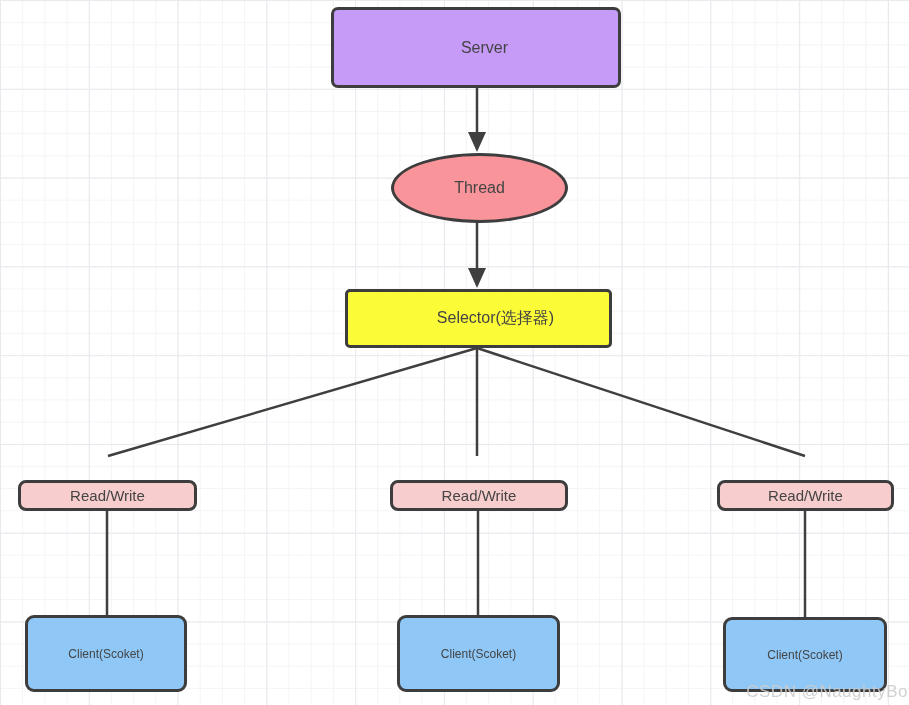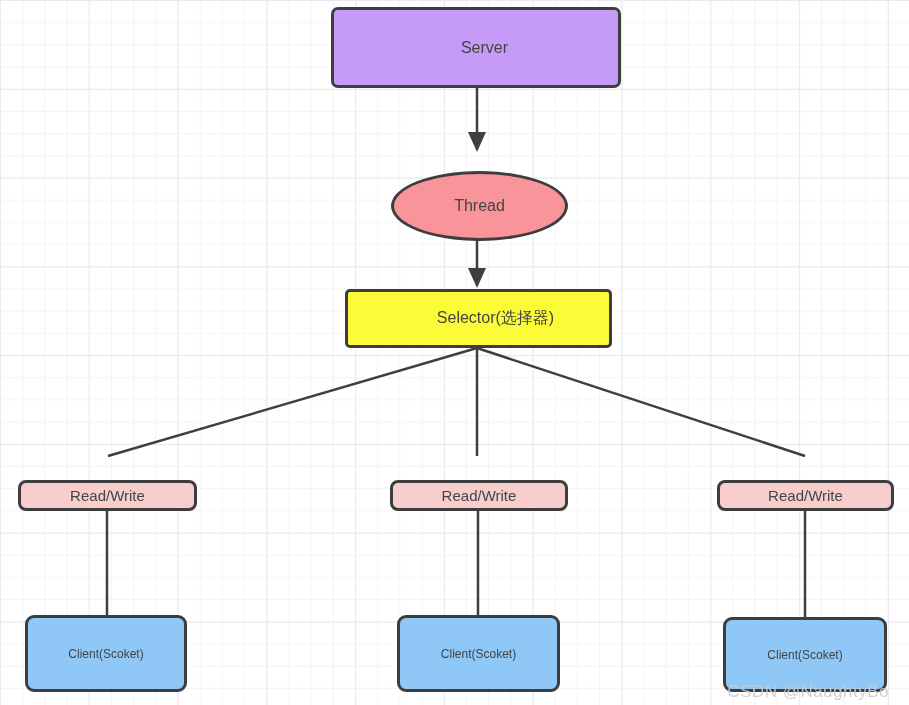--- a/index.html
+++ b/index.html
@@ -28,33 +28,33 @@
     position: absolute;
     display: flex; align-items: center; justify-content: center;
     border: 3px solid #3d3d3d;
     box-sizing: border-box;
     color: #444444;
     font-size: 16px;
     text-align: center;
   }
   .rect { border-radius: 7px; }
   .node-server   { left: 331px; top: 7px;   width: 290px; height: 81px; padding-left: 17px; }
-  .node-thread   { left: 391px; top: 171px; width: 177px; height: 70px; border-radius: 50%; }
+  .node-thread   { left: 391px; top: 153px; width: 177px; height: 70px; border-radius: 50%; }
   .node-selector { left: 345px; top: 289px; width: 267px; height: 59px; border-radius: 5px; }
   .node-rw { height: 31px; top: 480px; border-radius: 8px; font-size: 15px; }
   .node-rw-0 { left: 18px;  width: 179px; }
   .node-rw-1 { left: 390px; width: 178px; }
   .node-rw-2 { left: 717px; width: 177px; }
   .node-client { height: 77px; top: 615px; border-radius: 9px; font-size: 12px; }
   .node-client-0 { left: 25px;  width: 162px; }
   .node-client-1 { left: 397px; width: 163px; }
   .node-client-2 { left: 723px; top: 617px; width: 164px; height: 75px; }
   .watermark {
     position: absolute;
-    right: 20px; bottom: 3px;
+    right: 1px; bottom: 3px;
     font-size: 17px;
     color: #cdcdcd;
     opacity: 0.9;
     letter-spacing: 0.5px;
     pointer-events: none;
   }
 </style>
 </head>
 <body>
 

